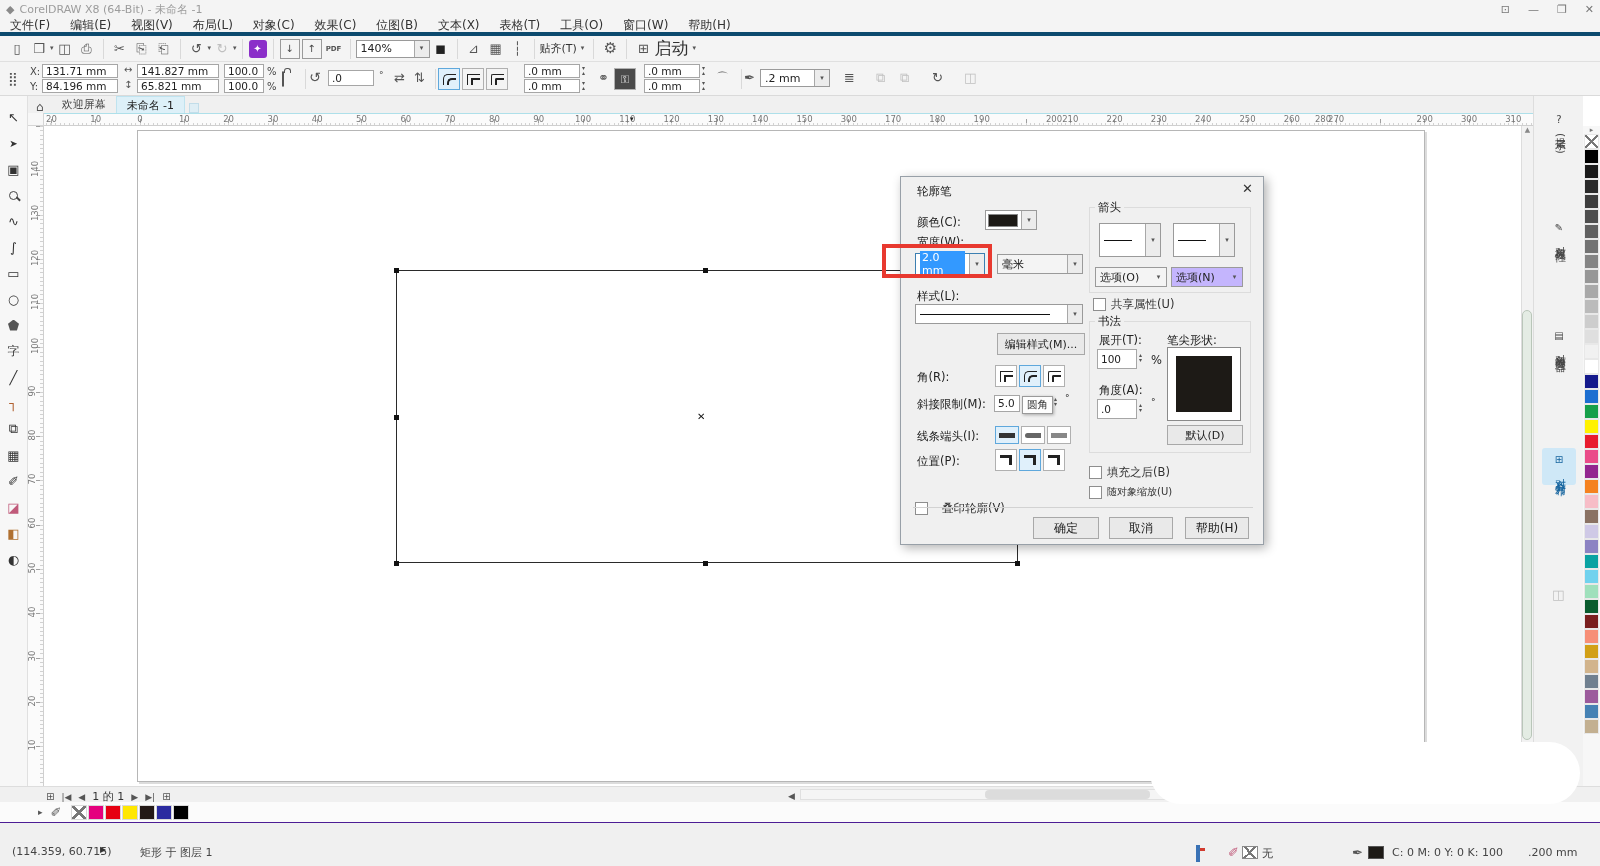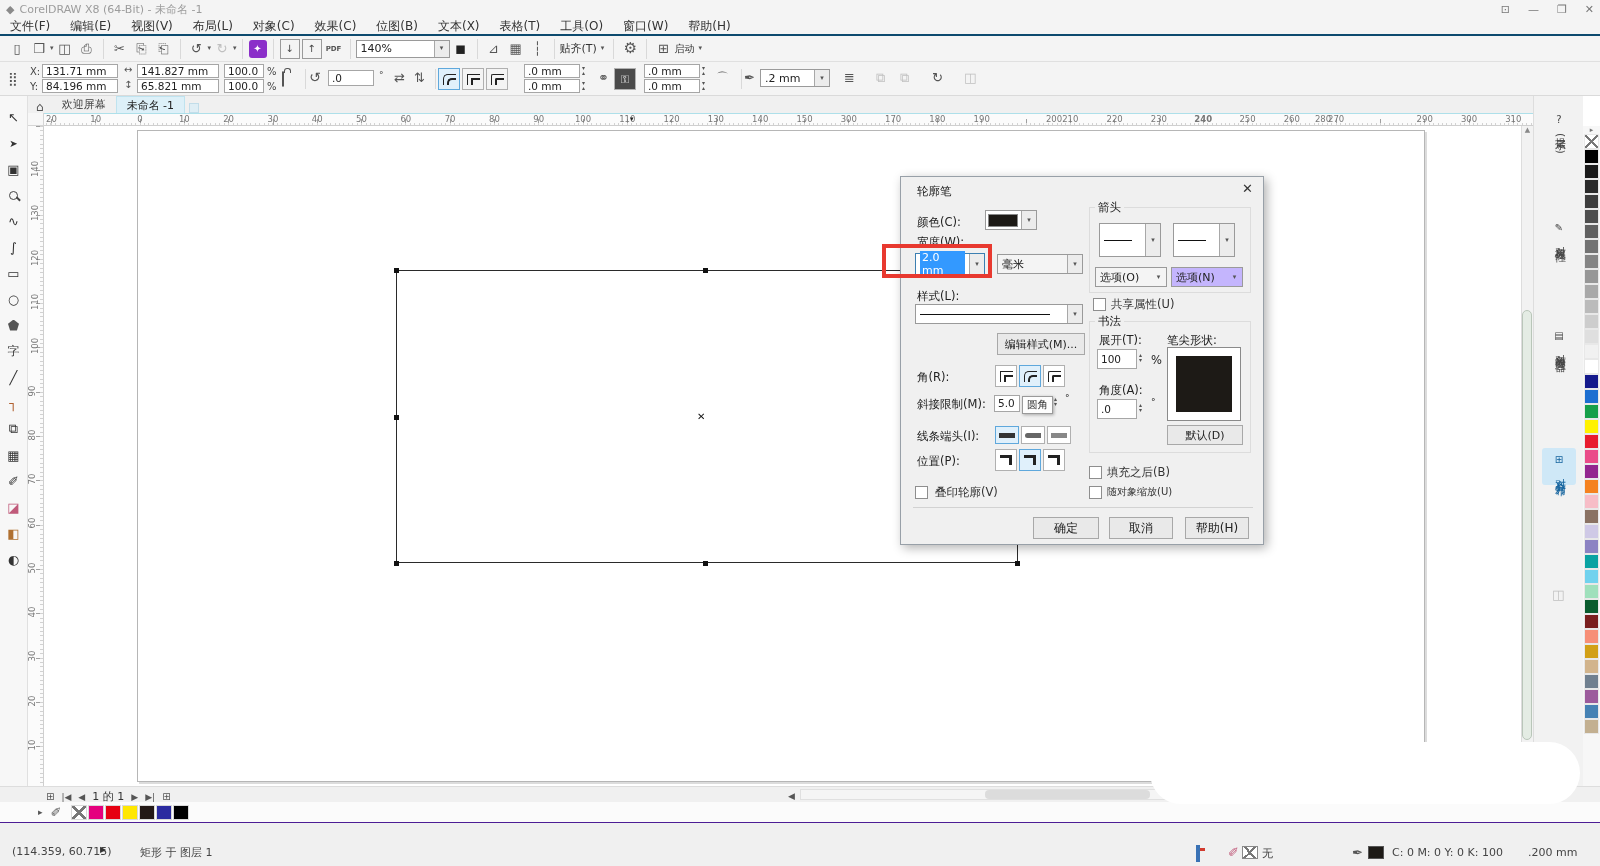--- a/index.html
+++ b/index.html
@@ -11,21 +11,21 @@
 .dis{color:#c0c0c0}
 .dd{font-size:7px;color:#555;line-height:1}
 .sep{width:1px;height:20px;background:#d9d9d9;margin:0 5px}
 .fld{background:#fff;border:1px solid #a6a6a6;font-size:10.5px;color:#222;display:flex;align-items:center;padding:0 3px;height:14px;line-height:1}
 .spin{display:inline-flex;flex-direction:column;justify-content:center;font-size:6px;line-height:5px;color:#555}
 .cb{width:13px;height:13px;background:#fff;border:1px solid #8e8e8e;display:inline-block;flex:none}
 .btn{background:#e9e9e9;border:1px solid #a8a8a8;display:flex;align-items:center;justify-content:center;font-size:12px;color:#222}
 .sel{border:1px solid #5fa8dc !important;background:#e0f0fb !important}
 
 #titlebar{left:0;top:0;width:1600px;height:18px;background:#f4f4f4;display:flex;align-items:center;padding:0 6px;color:#9c9c9c;font-size:11px}
-#menubar{left:0;top:18px;width:1600px;height:18px;background:#f4f4f4;display:flex;align-items:center;border-bottom:2px solid #0c4a6e}
+#menubar{left:0;top:18px;width:1600px;height:18px;background:#f4f4f4;display:flex;align-items:center;border-bottom:4px solid #0c4a6e}
 #menubar span{padding:0 10px;color:#333}
 #toolbar{left:0;top:36px;width:1600px;height:26px;background:#f4f4f4;display:flex;align-items:center;padding:0 6px;border-bottom:1px solid #e0e0e0}
 #toolbar .tbtn{display:inline-flex;align-items:center;justify-content:center;width:20px;height:20px;margin:0 1px}
 #propbar{left:0;top:62px;width:1600px;height:34px;background:#f4f4f4;border-bottom:1px solid #dadada}
 #propbar .lab{position:absolute;font-size:10px;color:#444}
 #tabbar{left:28px;top:96px;width:1505px;height:17px;background:#f0f0f0;display:flex;align-items:flex-end}
 .doctab{height:17px;display:flex;align-items:center;padding:0 10px;font-size:11px;color:#444}
 .doctab.active{background:#ddf0f8;border:1px solid #bfe3ef;border-bottom:none;color:#222}
 
 #hruler{left:44px;top:113px;width:1489px;height:13px;background:#fbfbfb;border-top:1px solid #aee0ea;border-bottom:1px solid #cfcfcf;
@@ -138,39 +138,39 @@
     <span class="dd">▾</span>
   <span class="icon tbtn dis">↻</span>
     <span class="dd dis">▾</span>
   <span class="sep"></span>
   <span class="tbtn" style="background:#8b2fc9;color:#fff;border-radius:3px;width:18px;height:18px;font-size:10px">✦</span>
   <span class="sep"></span>
   <span class="tbtn" style="border:1px solid #9a9a9a;font-size:10px;color:#444">↓</span>
   <span class="tbtn" style="border:1px solid #9a9a9a;font-size:10px;color:#444">↑</span>
   <span class="tbtn" style="font-size:7px;font-weight:bold;color:#555;letter-spacing:0">PDF</span>
   <span class="sep"></span>
-  <span class="combo" style="position:static;width:94px;height:18px">
+  <span class="combo" style="position:static;width:74px;height:18px">
     <span class="val">140%</span>
     <span class="db">
         <span class="dd">▾</span>
       </span>
   </span>
   <span class="icon tbtn" style="color:#222">◼</span>
   <span class="sep"></span>
   <span class="icon tbtn">⊿</span>
   <span class="icon tbtn">▦</span>
   <span class="icon tbtn">┆</span>
   <span class="sep"></span>
   <span style="font-size:11px;color:#333">贴齐(T)</span>
     <span class="dd" style="margin:0 4px">▾</span>
   <span class="sep"></span>
   <span class="icon tbtn" style="font-size:15px">⚙</span>
   <span class="sep"></span>
   <span class="icon tbtn">⊞</span>
-  <span style="font-size:10px;color:#333">启动</span>
+  <span style="font-size:17px;color:#333">启动</span>
     <span class="dd" style="margin-left:4px">▾</span>
 </div>
 
 <div id="propbar" class="abs">
   <span class="abs icon" style="left:8px;top:10px">⣿</span>
   <span class="lab" style="left:30px;top:4px">X:</span>
   <span class="fld abs" style="left:42px;top:2px;width:76px">131.71 mm</span>
   <span class="lab" style="left:30px;top:19px">Y:</span>
   <span class="fld abs" style="left:42px;top:17px;width:76px">84.196 mm</span>
   <span class="abs icon" style="left:124px;top:3px;font-size:10px">↔</span>
@@ -274,21 +274,21 @@
       <span class="rlabel" style="top: 0px; left: 716.2px;">140</span>
       <span class="rlabel" style="top: 0px; left: 760.5px;">150</span>
       <span class="rlabel" style="top: 0px; left: 804.8px;">300</span>
       <span class="rlabel" style="top: 0px; left: 849.1px;">170</span>
       <span class="rlabel" style="top: 0px; left: 893.4px;">180</span>
       <span class="rlabel" style="top: 0px; left: 937.7px;">190</span>
       <span class="rlabel" style="top: 0px; left: 1010px;">200</span>
       <span class="rlabel" style="top: 0px; left: 1026.3px;">210</span>
       <span class="rlabel" style="top: 0px; left: 1070.6px;">220</span>
       <span class="rlabel" style="top: 0px; left: 1114.9px;">230</span>
-      <span class="rlabel" style="top: 0px; left: 1159.2px; font-weight: bold;">240</span>
+      <span class="rlabel" style="top: 0px; left: 1159.2px;">240</span>
       <span class="rlabel" style="top: 0px; left: 1203.5px; text-align: center;">250</span>
       <span class="rlabel" style="top: 0px; left: 1247.8px;">260</span>
       <span class="rlabel" style="top: 0px; left: 1292.1px;">270</span>
       <span class="rlabel" style="top: 0px; left: 1279px;">280</span>
       <span class="rlabel" style="top: 0px; left: 1380.7px;">290</span>
       <span class="rlabel" style="top: 0px; left: 1425px;">300</span>
       <span class="rlabel" style="top: 0px; left: 1469.3px;">310</span>
     </div>
   <span class="abs" style="left:586px;top:1px;font-size:7px;color:#222">▾</span>
 </div>
@@ -432,21 +432,21 @@
   <span class="iconbtn" style="left:94px;top:272px;background:#fff">
       <span class="ic-pos"></span>
     </span>
   <span class="iconbtn sel" style="left:118px;top:272px">
       <span class="ic-pos"></span>
     </span>
   <span class="iconbtn" style="left:142px;top:272px;background:#fff">
       <span class="ic-pos"></span>
     </span>
 
-  <span class="abs row" style="left:14px;top:308px;gap:7px">
+  <span class="abs row" style="left:14px;top:324px;gap:14px">
     <span class="cb"></span>
     <span style="font-size:11.5px">叠印轮廓(V)</span>
   </span>
 
   <div class="grp" style="left:188px;top:30px;width:162px;height:86px"></div>
   <span class="glab" style="left:194px;top:23px">箭头</span>
   <span class="combo" style="left:198px;top:46px;width:62px;height:34px">
     <span class="val">
         <span style="display:block;width:28px;height:1px;background:#111"></span>
       </span>

